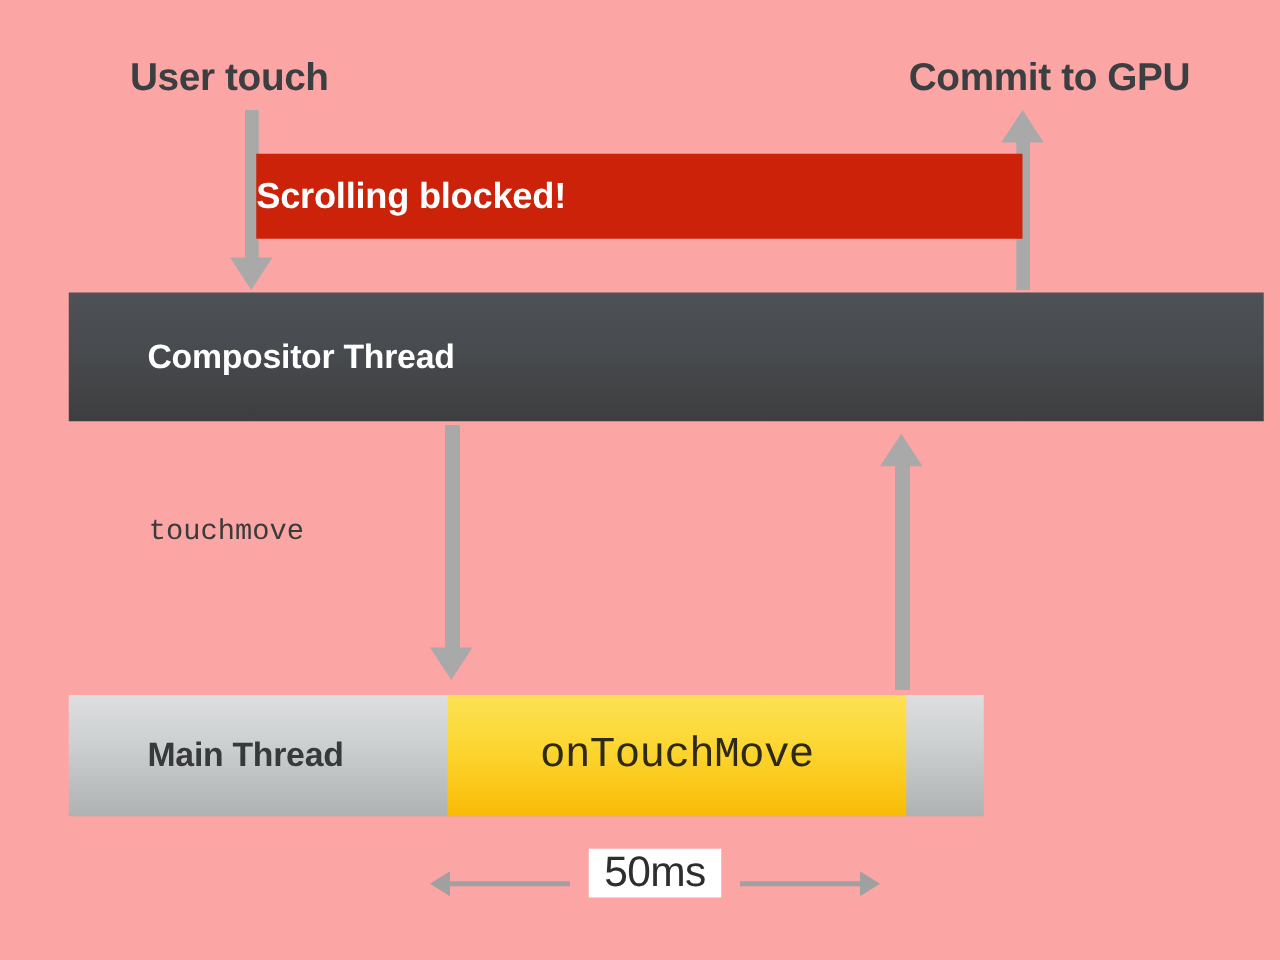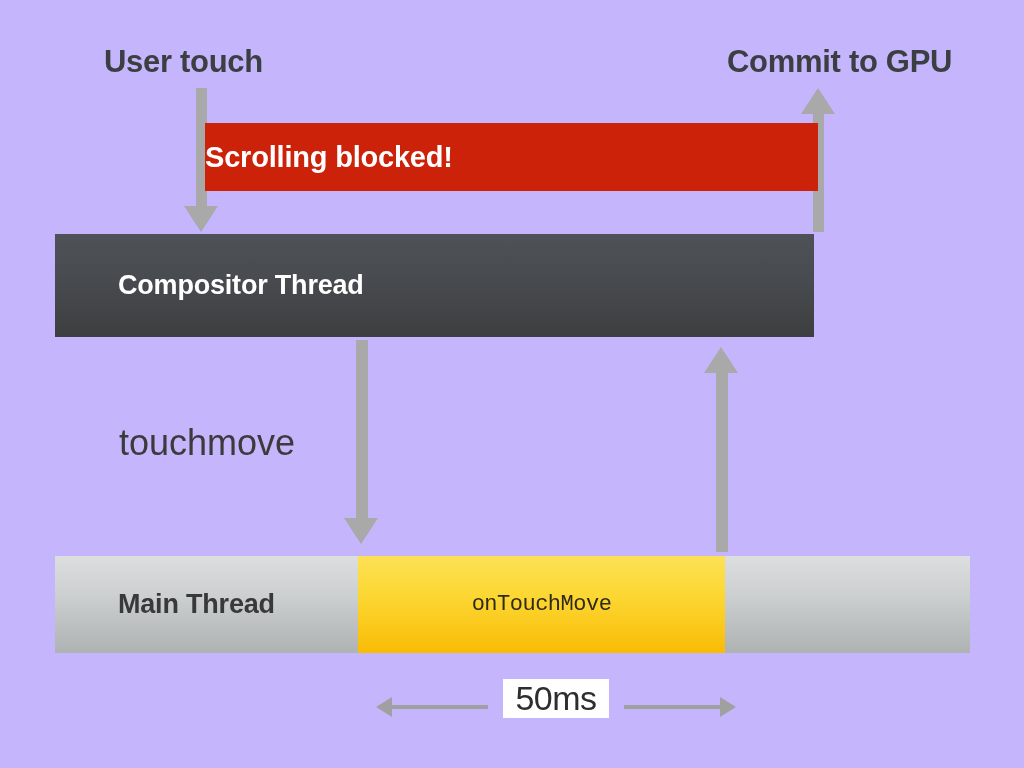--- a/index.html
+++ b/index.html
@@ -12,21 +12,21 @@
     height: 768px;
     position: relative;
     overflow: hidden;
     font-family: "Liberation Sans", sans-serif;
     -webkit-font-smoothing: antialiased;
   }
 
   .stage {
     position: absolute;
     inset: 0;
-    background: #c4b5fd;
+    background: #fca5a5;
   }
 
   
   .top-label {
     position: absolute;
     font-family: "Liberation Sans", sans-serif;
     font-weight: bold;
     font-size: 31px;
     color: #3c3f41;
     letter-spacing: -0.3px;
@@ -97,53 +97,53 @@
     font-size: 29px;
     color: #ffffff;
     letter-spacing: -0.2px;
   }
 
   
   #bar-compositor {
     position: absolute;
     left: 55px;
     top: 234px;
-    width: 759px;
+    width: 956px;
     height: 103px;
     background: linear-gradient(to bottom, #4e5256 0%, #494d51 35%, #434548 70%, #3c3e3f 100%);
     display: flex;
     align-items: center;
   }
   #bar-compositor-label {
     font-family: "Liberation Sans", sans-serif;
     font-weight: bold;
     font-size: 27px;
     color: #ffffff;
     margin-left: 63px;
     letter-spacing: -0.2px;
   }
 
   
   #lbl-touchmove {
     position: absolute;
     left: 119px;
-    top: 422px;
-    font-family: Liberation Sans, sans-serif;
-    font-size: 36px;
+    top: 412px;
+    font-family: Liberation Mono, monospace;
+    font-size: 23px;
     color: #3b3b3b;
     letter-spacing: 0px;
     white-space: nowrap;
   }
 
   
   #bar-mainthread {
     position: absolute;
     left: 55px;
     top: 556px;
-    width: 915px;
+    width: 732px;
     height: 97px;
     background: linear-gradient(to bottom, #dcdedf 0%, #cdd0d1 40%, #bec1c2 70%, #aeb2b2 100%);
     display: flex;
     align-items: center;
   }
   #bar-mainthread-label {
     font-family: "Liberation Sans", sans-serif;
     font-weight: bold;
     font-size: 27px;
     color: #37393b;
@@ -159,29 +159,29 @@
     width: 367px;  
     height: 97px;
     background: linear-gradient(to bottom, #fde155 0%, #fcd938 35%, #fbca1d 70%, #f8bb06 100%);
     display: flex;
     align-items: center;
     justify-content: center;
     z-index: 1;
   }
   #block-ontouchmove-label {
     font-family: "Liberation Mono", "DejaVu Sans Mono", monospace;
-    font-size: 22px;
+    font-size: 34px;
     color: #2f2a16;
     letter-spacing: -0.5px;
   }
 
   
   #measure {
     position: absolute;
-    left: 376px;
+    left: 344px;
     top: 688px;
     width: 360px;
     height: 40px;
   }
   .measure-line {
     position: absolute;
     top: 17px;
     height: 4px;
     background: #a0a0a0;
   }

